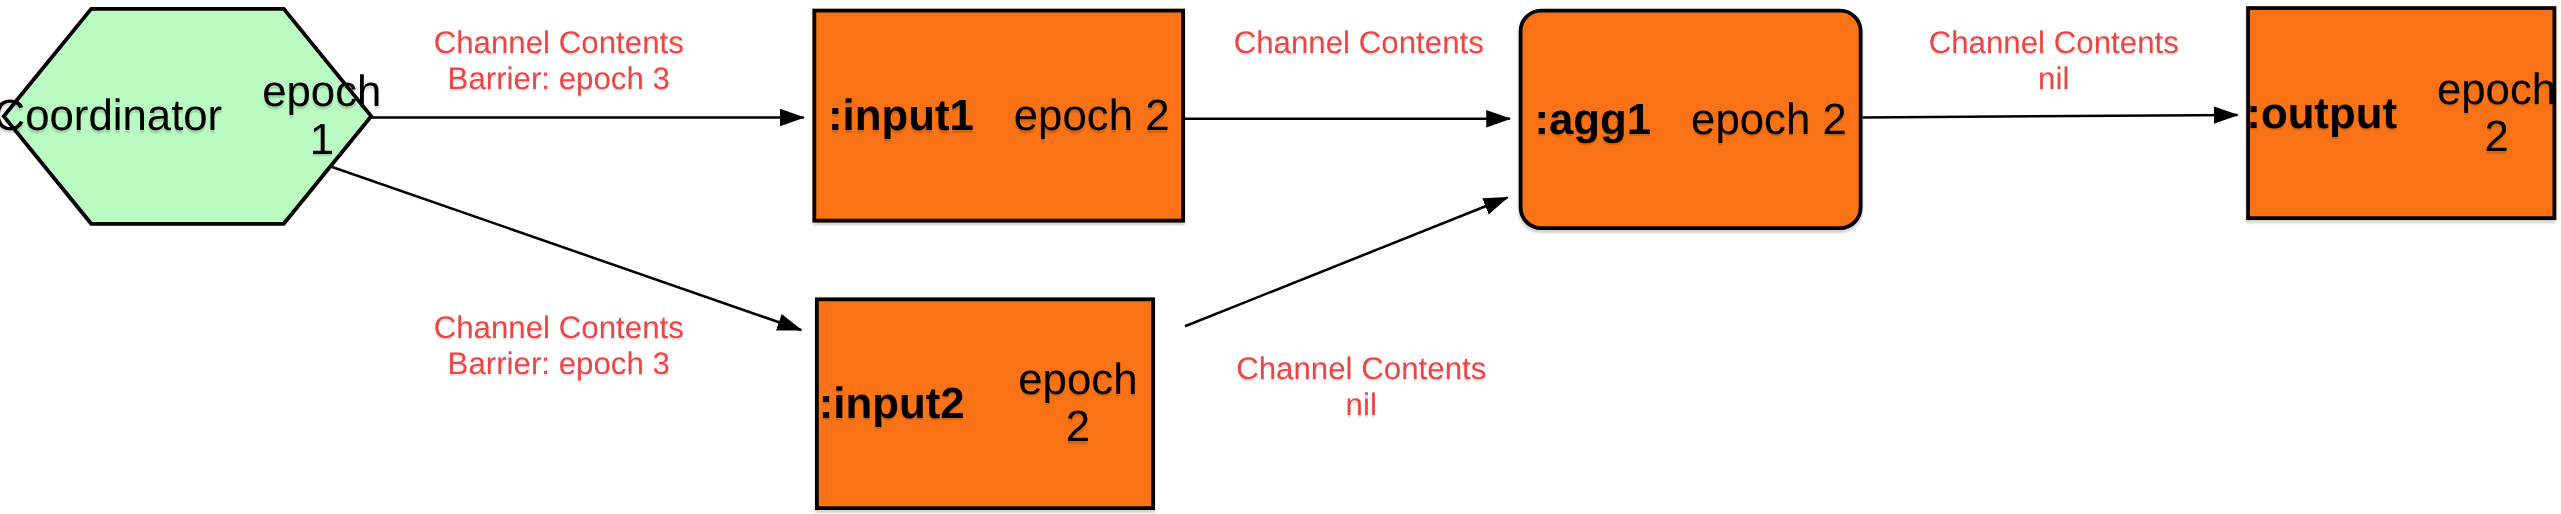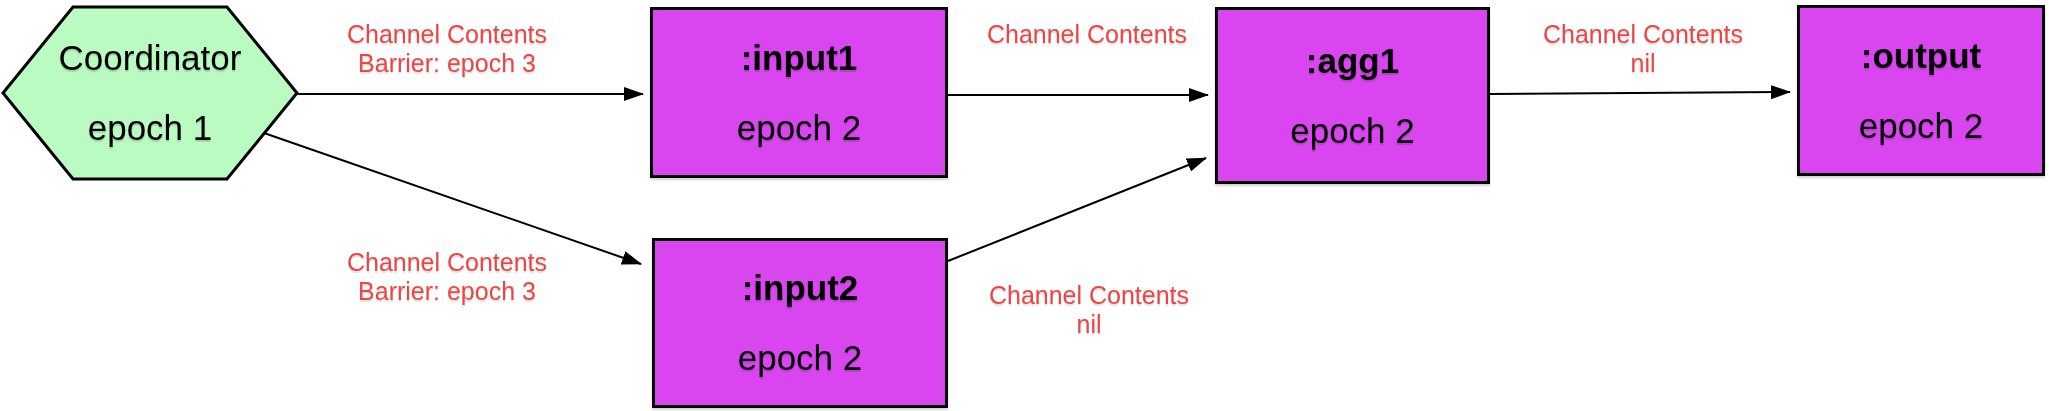--- a/index.html
+++ b/index.html
@@ -24,30 +24,29 @@
     stroke: #000000;
     stroke-width: 2;
   }
   .hex-shape {
     stroke: #000000;
     stroke-width: 3;
   }
   .node {
     position: absolute;
     display: flex;
-    flex-direction: column;
     align-items: center;
     justify-content: center;
     text-align: center;
     box-sizing: border-box;
     color: #000000;
     gap: 32px;
   }
   .box {
-    background: #d946ef;
+    background: #f97316;
     border: 3px solid #000000;
     box-shadow: 0 2px 2px rgba(0,0,0,0.18);
   }
   .node-name {
     font-size: 35px;
     font-weight: bold;
     line-height: 38px;
     text-shadow: 0 2px 1px rgba(0,0,0,0.15);
   }
   .node-epoch, .hex-line {
@@ -97,26 +96,26 @@
   <div class="node hex-label" style="left:3px; top:7px; width:294px; height:172px;">
     <div class="hex-line">Coordinator</div>
     <div class="hex-line">epoch 1</div>
   </div>
 
   <div class="node box" style="left:650px; top:7px; width:298px; height:171px;">
     <div class="node-name">:input1</div>
     <div class="node-epoch">epoch 2</div>
   </div>
 
-  <div class="node box" style="left:652px; top:238px; width:296px; height:170px;">
+  <div class="node box" style="left:652px; top:238px; width:272px; height:170px;">
     <div class="node-name">:input2</div>
     <div class="node-epoch">epoch 2</div>
   </div>
 
-  <div class="node box" style="left:1215px; top:7px; width:275px; height:177px;">
+  <div class="node box" style="left:1215px; top:7px; width:275px; height:177px;border-radius:18px;">
     <div class="node-name">:agg1</div>
     <div class="node-epoch">epoch 2</div>
   </div>
 
   <div class="node box" style="left:1797px; top:5px; width:248px; height:171px;">
     <div class="node-name">:output</div>
     <div class="node-epoch">epoch 2</div>
   </div>
 
   <div class="edge-label" style="left:277px; top:20px;">

